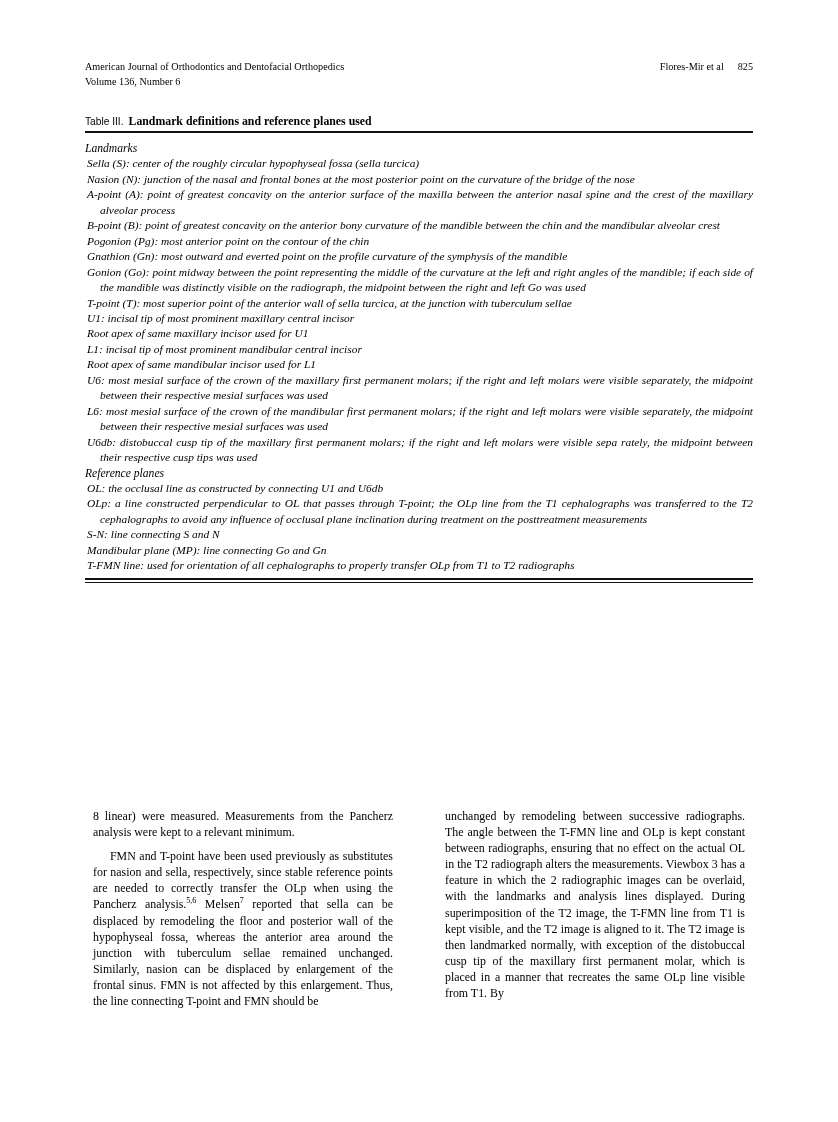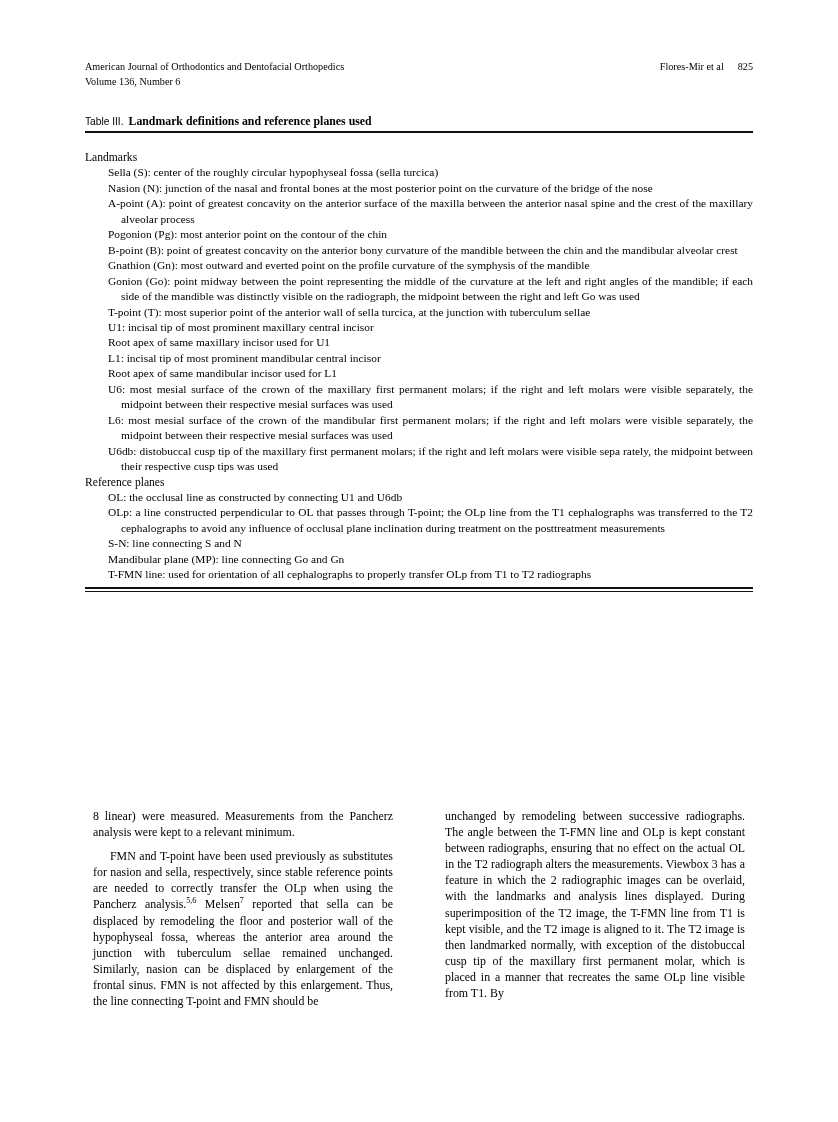--- a/index.html
+++ b/index.html
@@ -72,33 +72,34 @@
     height: 0;
     border-top: 2.2px solid #111111;
   }
   .rule-thin {
     height: 0;
     border-top: 1px solid #111111;
   }
   .rule-gap { height: 2px; }
 
   .table-body {
-    padding-top: 17px;
+    padding-top: 8px;
     padding-bottom: 4px;
     font-size: 11.4px;
     line-height: 15.45px;
+    font-style: italic;
   }
 
   .group-head {
     margin-left: 0;
     font-size: 11.6px;
   }
 
   .entry {
-    margin-left: 23px;
+    margin-left: 2px;
     padding-left: 13px;
     text-indent: -13px;
     text-align: left;
   }
   .entry.justify {
     text-align: justify;
     text-align-last: left;
   }
 
   
@@ -149,22 +150,22 @@
 
     <div class="rule-thick"></div>
 
     <div class="table-body">
 
       <div>
         <div class="group-head">Landmarks</div>
         <div class="entry">Sella (S): center of the roughly circular hypophyseal fossa (sella turcica)</div>
         <div class="entry justify">Nasion (N): junction of the nasal and frontal bones at the most posterior point on the curvature of the bridge of the nose</div>
         <div class="entry justify">A-point (A): point of greatest concavity on the anterior surface of the maxilla between the anterior nasal spine and the crest of the maxillary alveolar process</div>
+        <div class="entry justify">B-point (B): point of greatest concavity on the anterior bony curvature of the mandible between the chin and the mandibular alveolar crest</div>
         <div class="entry">Pogonion (Pg): most anterior point on the contour of the chin</div>
-        <div class="entry justify">B-point (B): point of greatest concavity on the anterior bony curvature of the mandible between the chin and the mandibular alveolar crest</div>
         <div class="entry">Gnathion (Gn): most outward and everted point on the profile curvature of the symphysis of the mandible</div>
         <div class="entry justify">Gonion (Go): point midway between the point representing the middle of the curvature at the left and right angles of the mandible; if each side of the mandible was distinctly visible on the radiograph, the midpoint between the right and left Go was used</div>
         <div class="entry">T-point (T): most superior point of the anterior wall of sella turcica, at the junction with tuberculum sellae</div>
         <div class="entry">U1: incisal tip of most prominent maxillary central incisor</div>
         <div class="entry">Root apex of same maxillary incisor used for U1</div>
         <div class="entry">L1: incisal tip of most prominent mandibular central incisor</div>
         <div class="entry">Root apex of same mandibular incisor used for L1</div>
         <div class="entry justify">U6: most mesial surface of the crown of the maxillary first permanent molars; if the right and left molars were visible separately, the midpoint between their respective mesial surfaces was used</div>
         <div class="entry justify">L6: most mesial surface of the crown of the mandibular first permanent molars; if the right and left molars were visible separately, the midpoint between their respective mesial surfaces was used</div>
         <div class="entry justify">U6db: distobuccal cusp tip of the maxillary first permanent molars; if the right and left molars were visible sepa rately, the midpoint between their respective cusp tips was used</div>

